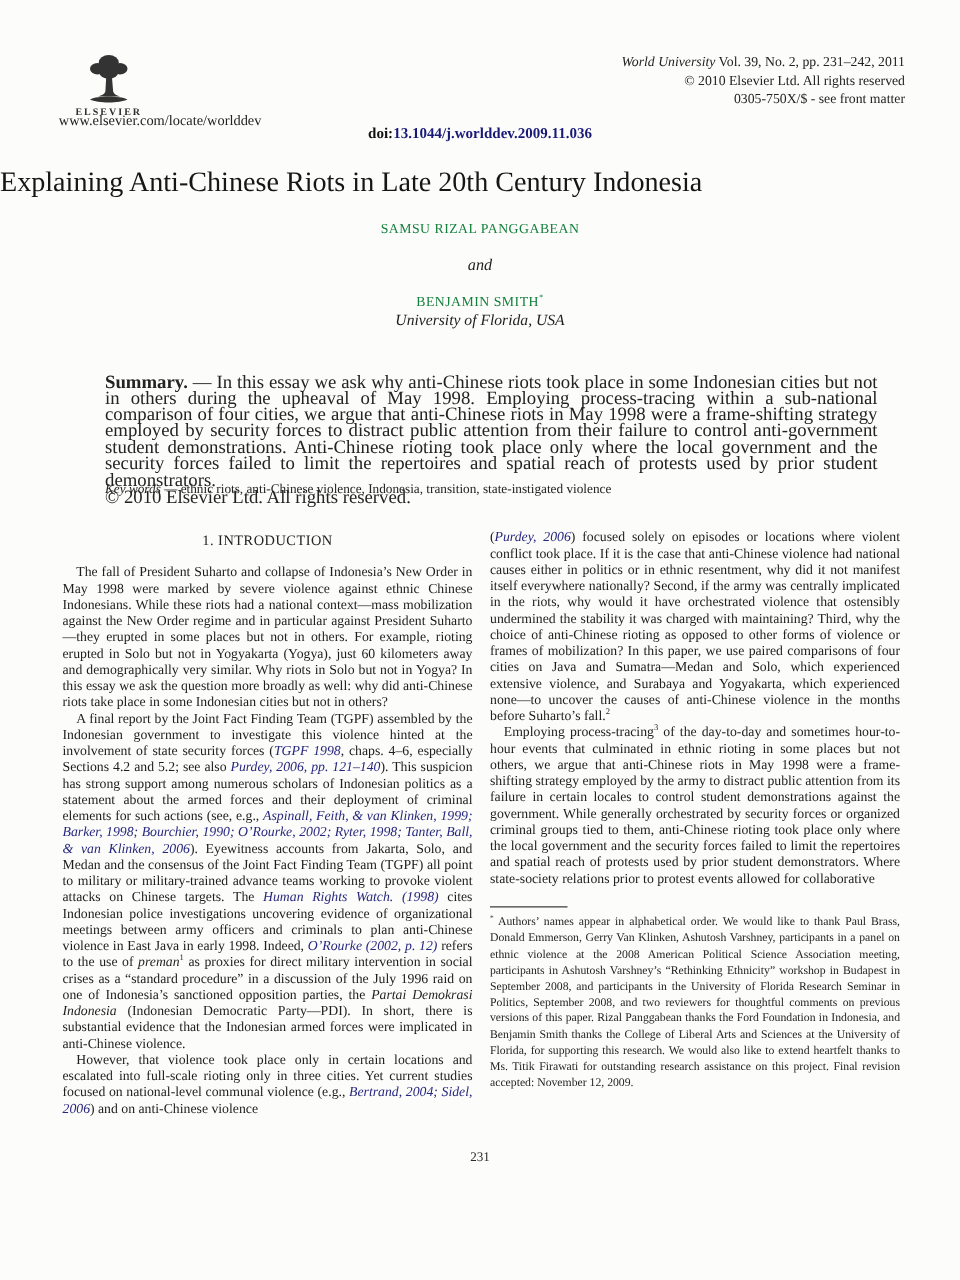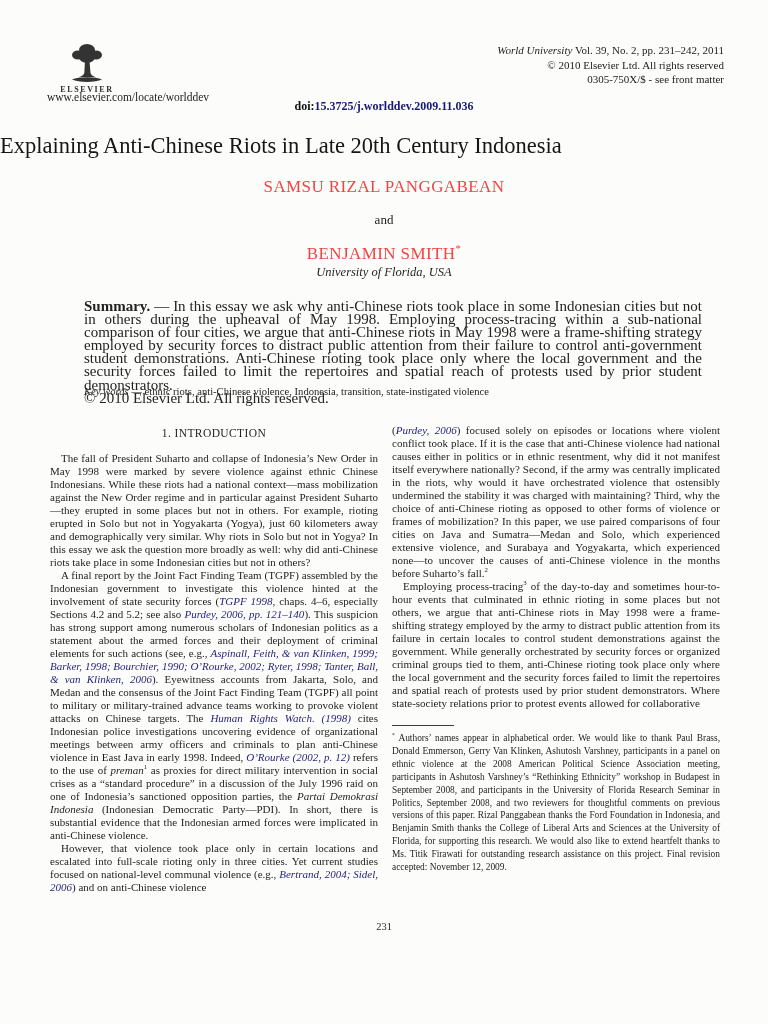--- a/index.html
+++ b/index.html
@@ -21,23 +21,23 @@
   .logo-word{font-size:8px;letter-spacing:1.6px;color:#2e2e2e;margin-top:1px;font-weight:bold;}
   .journal-info{position:absolute;right:44px;top:43px;text-align:right;font-size:11px;line-height:14.5px;color:#222;}
   .site-line{position:absolute;left:47px;top:91px;font-size:11.5px;color:#222;text-decoration:none;}
   .doi-line{position:absolute;left:0;top:99px;width:100%;text-align:center;font-size:12px;font-weight:bold;color:#111;}
   .doi-num{color:#191978;text-decoration:none;font-weight:bold;}
 
   
   .title{position:absolute;left:0;top:133px;width:100%;
          font-size:22.5px;font-weight:normal;margin:0;color:#161616;}
   .authors{position:absolute;left:0;top:177px;width:100%;text-align:center;}
-  .author-name{font-size:17px;letter-spacing:0.4px;color:#ef4444;}
+  .author-name{font-size:11px;letter-spacing:0.4px;color:#15803d;}
   .author-aff{font-size:12.5px;font-style:italic;margin-top:1px;}
-  .author-and{font-size:13px;margin-top:15px;}
+  .author-and{font-size:13px;margin-top:15px;font-style:italic;}
   .author-block2{margin-top:16px;}
 
   
   .summary{position:absolute;left:84px;top:300px;width:618px;
            font-size:15px;line-height:13.1px;text-align:justify;color:#232323;}
   .summary-copy{margin-top:0px;}
   .keywords{position:absolute;left:84px;top:386px;width:618px;font-size:10.6px;color:#232323;}
 
   
   .columns{position:absolute;left:50px;top:424px;width:670px;display:flex;gap:14px;}
@@ -72,21 +72,21 @@
 </div>
 
 <div class="journal-info">
   <div><span class="italic">World University</span><span> Vol. 39, No. 2, pp. 231–242, 2011</span></div>
   <div>© 2010 Elsevier Ltd. All rights reserved</div>
   <div>0305-750X/$ - see front matter</div>
 </div>
 
 <a class="site-line" href="#">www.elsevier.com/locate/worlddev</a>
 
-<div class="doi-line"><span>doi:</span><a class="doi-num" href="#">15.3725/j.worlddev.2009.11.036</a></div>
+<div class="doi-line"><span>doi:</span><a class="doi-num" href="#">13.1044/j.worlddev.2009.11.036</a></div>
 
 <h1 class="title">Explaining Anti-Chinese Riots in Late 20th Century Indonesia</h1>
 
 <div class="authors">
   <div class="author-name">SAMSU RIZAL PANGGABEAN</div>
   <div class="author-and">and</div>
   <div class="author-block2">
     <div class="author-name"><span>BENJAMIN SMITH</span><span class="sup">*</span></div>
     <div class="author-aff">University of Florida, USA</div>
   </div>

